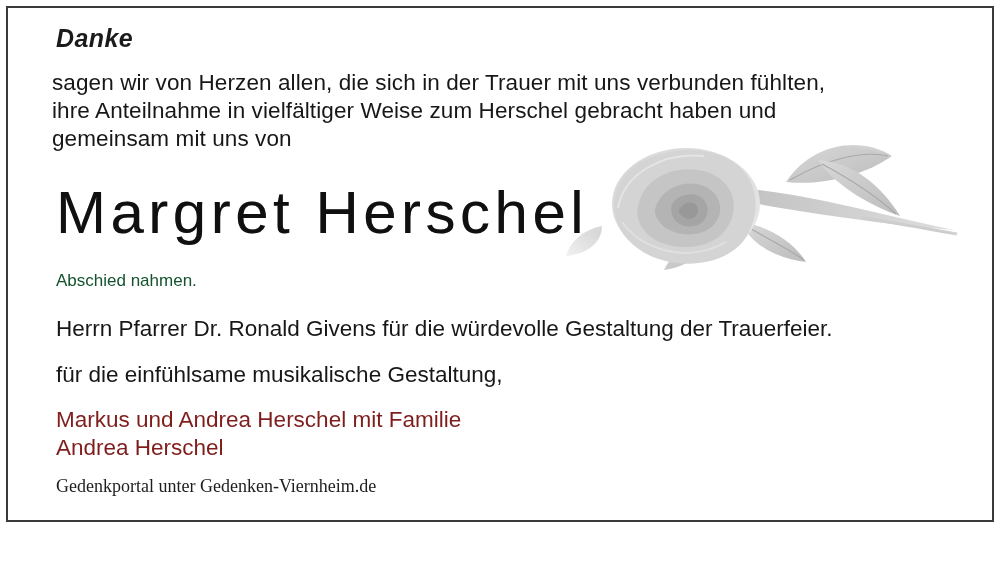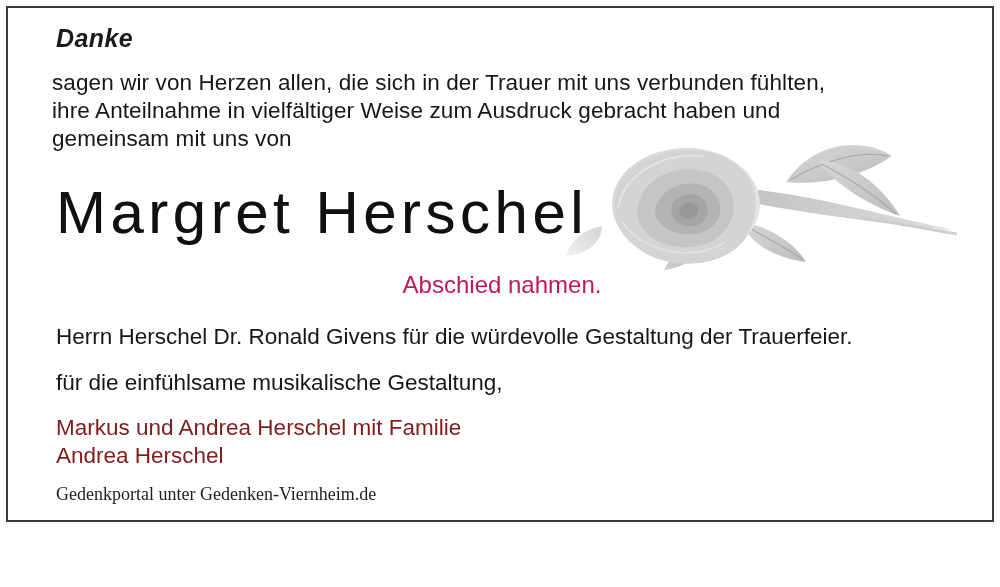--- a/index.html
+++ b/index.html
@@ -79,26 +79,25 @@
     color: #101010;
     letter-spacing: 4.5px;
     margin: 28px 0 6px 4px;
     position: relative;
     z-index: 3;
     text-shadow: 0 0 0.4px rgba(0,0,0,0.35);
   }
 
   .farewell {
     font-family: "Liberation Sans", sans-serif;
-    font-size: 24px;
-    color: #be185d;
+    font-size: 17px;
+    color: #14532d;
     margin: 26px 0 0 4px;
     position: relative;
     z-index: 2;
-    text-align: center;
   }
 
   .block {
     font-family: "Liberation Sans", sans-serif;
     font-size: 22.5px;
     line-height: 27.5px;
     color: #171717;
     margin: 24px 0 0 4px;
     position: relative;
     z-index: 2;
@@ -189,30 +188,30 @@
       </g>
     </svg>
   </div>
 
   <div class="content">
 
     <div class="headline">Danke</div>
 
     <div class="para">
       <span class="line">sagen wir von Herzen allen, die sich in der Trauer mit uns verbunden fühlten,</span>
-      <span class="line">ihre Anteilnahme in vielfältiger Weise zum Ausdruck gebracht haben und</span>
+      <span class="line">ihre Anteilnahme in vielfältiger Weise zum Herschel gebracht haben und</span>
       <span class="line">gemeinsam mit uns von</span>
     </div>
 
     <div class="name">Margret Herschel</div>
 
     <div class="farewell">Abschied nahmen.</div>
 
     <div class="block">
-      <span class="line">Herrn Herschel Dr. Ronald Givens für die würdevolle Gestaltung der Trauerfeier.</span>
+      <span class="line">Herrn Pfarrer Dr. Ronald Givens für die würdevolle Gestaltung der Trauerfeier.</span>
     </div>
 
     <div class="block block2">
       <span class="line">für die einfühlsame musikalische Gestaltung,</span>
     </div>
 
     <div class="signers">
       <span class="line">Markus und Andrea Herschel mit Familie</span>
       <span class="line">Andrea Herschel</span>
     </div>

